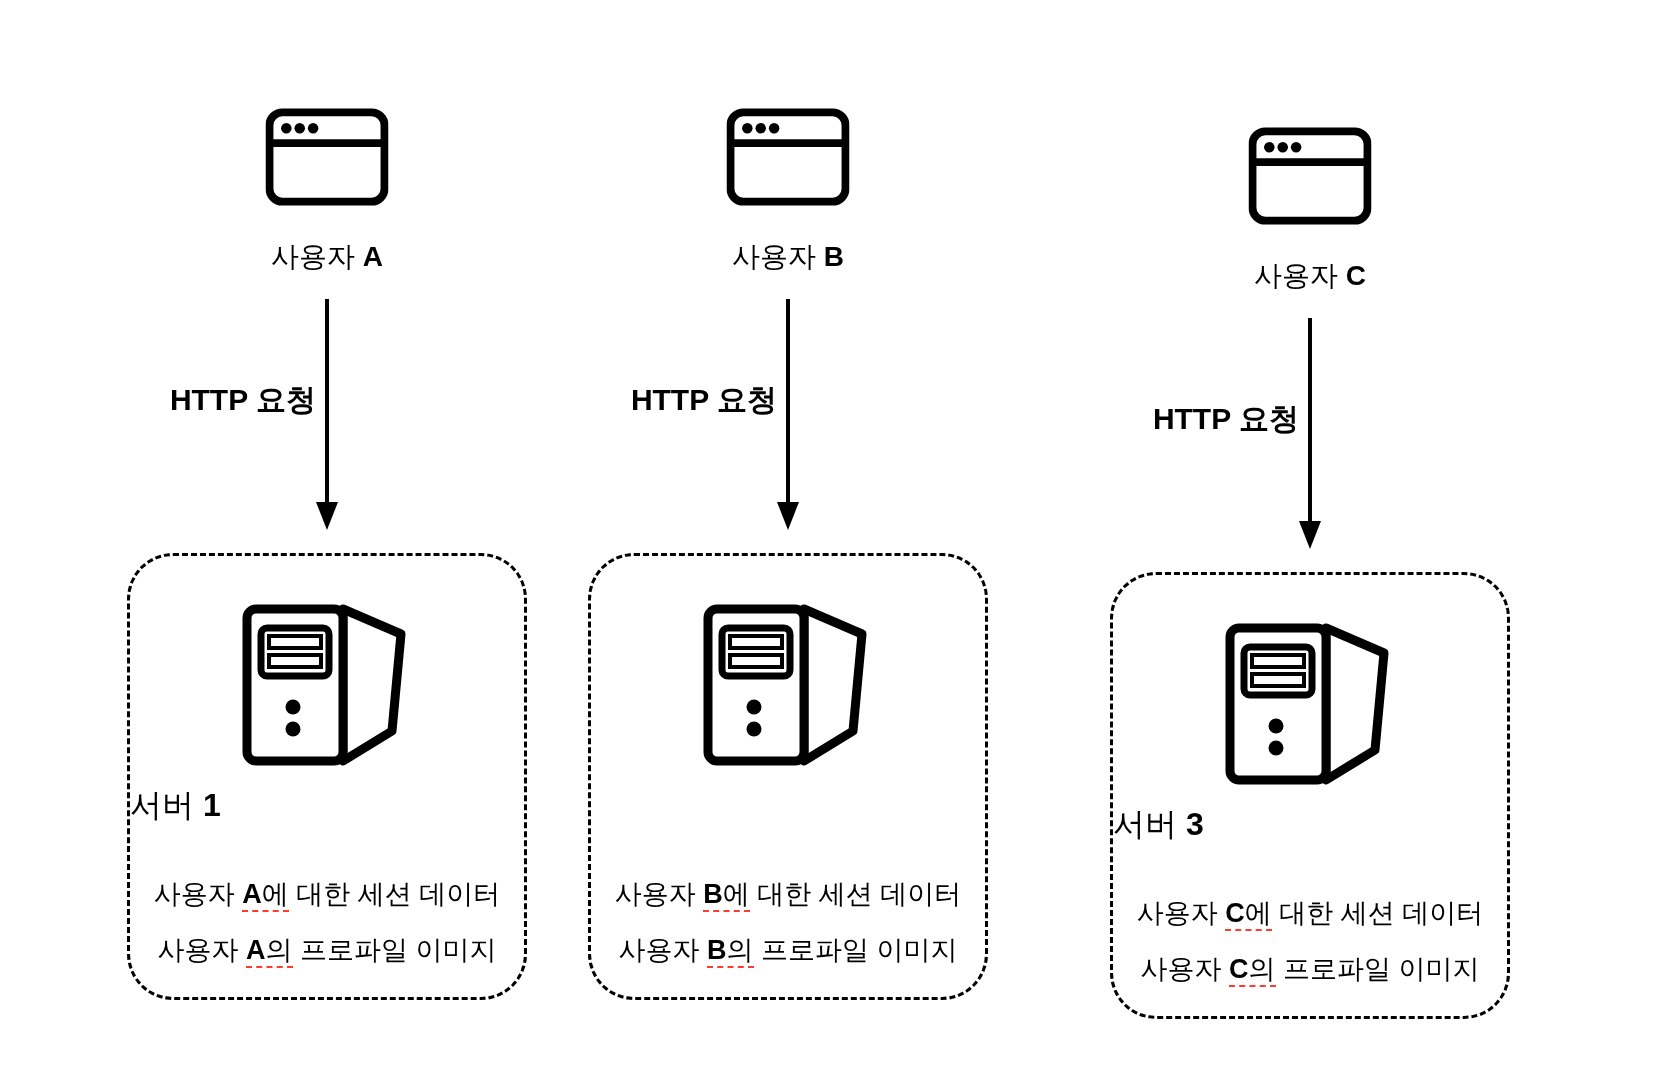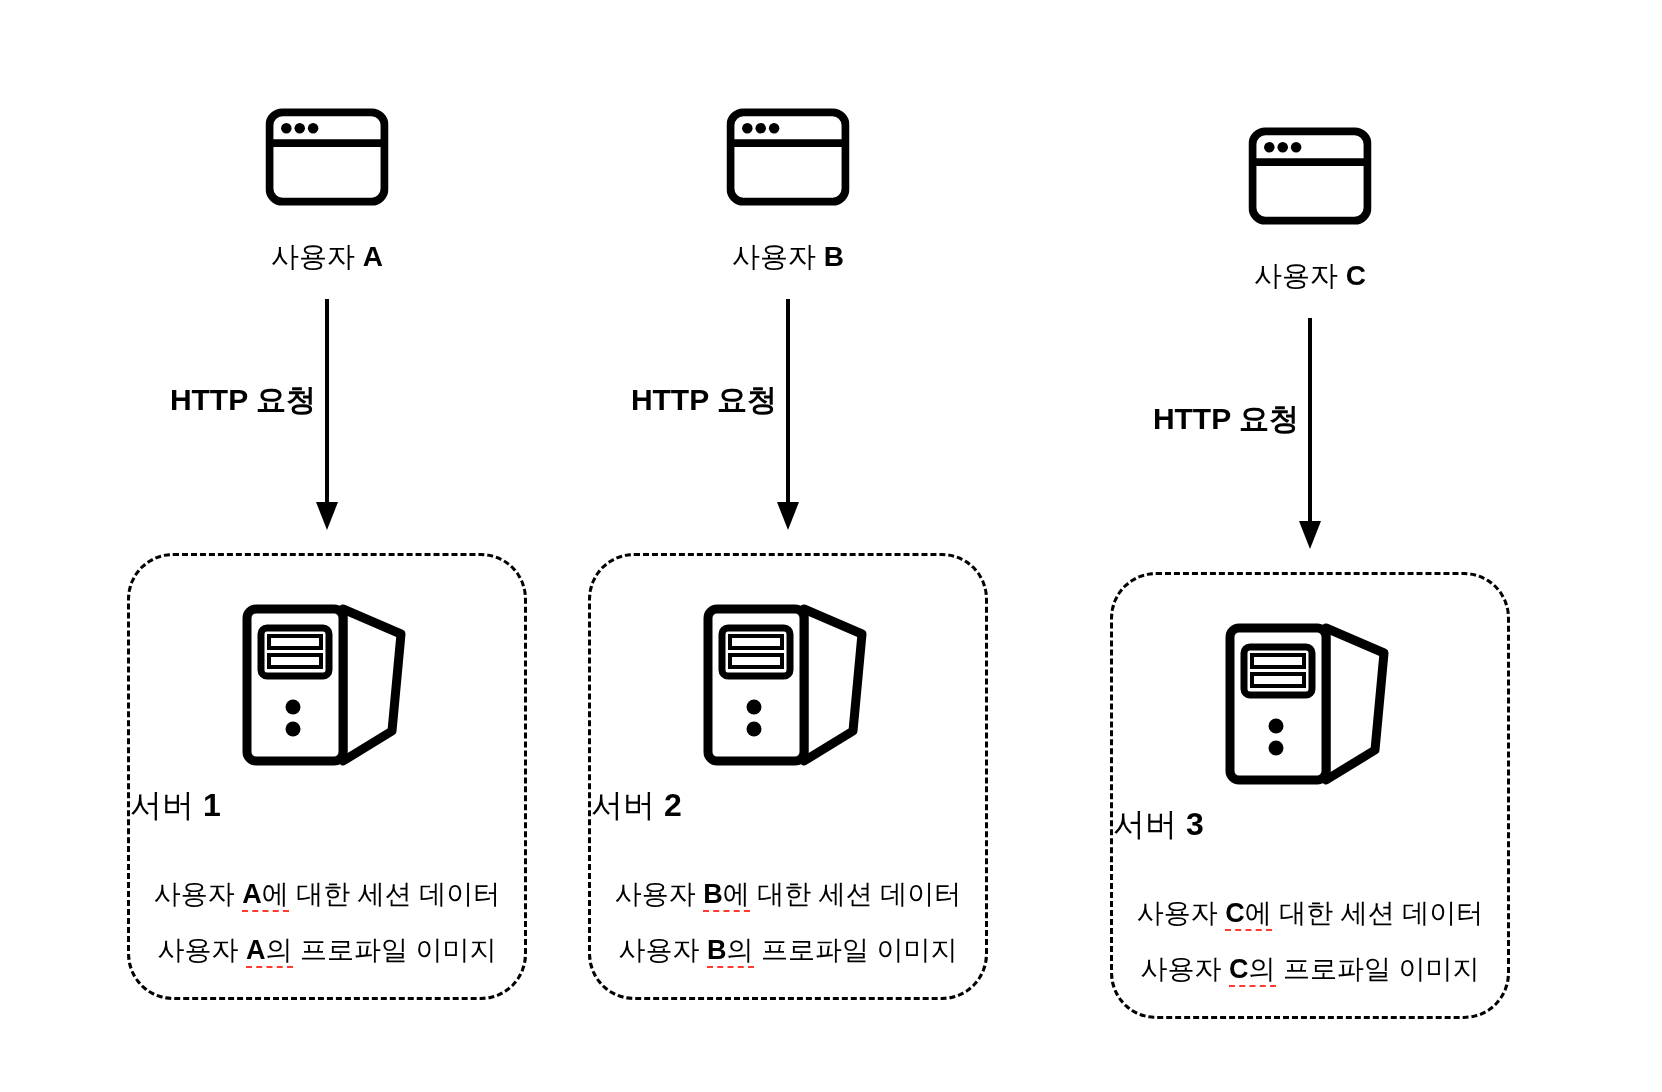--- a/index.html
+++ b/index.html
@@ -161,21 +161,20 @@
   <div class="server-box">
     <svg class="server-icon" viewBox="0 0 172 168">
       <path d="M102,7 L160,32 L151,129 L102,159 Z" fill="#fff" stroke="#000" stroke-width="9" stroke-linejoin="round"></path>
       <rect x="6" y="7" width="96" height="152" rx="9" fill="#fff" stroke="#000" stroke-width="9"></rect>
       <rect x="20" y="26" width="68" height="48" rx="6" fill="#fff" stroke="#000" stroke-width="7"></rect>
       <rect x="28" y="34" width="52" height="12" fill="#fff" stroke="#000" stroke-width="4"></rect>
       <rect x="28" y="53" width="52" height="12" fill="#fff" stroke="#000" stroke-width="4"></rect>
       <circle cx="52" cy="105" r="7.5" fill="#000"></circle>
       <circle cx="52" cy="127" r="7.5" fill="#000"></circle>
     </svg>
-    <div class="server-label"><span>서버 </span><span class="latin">2</span></div>
     <div class="box-line session-line"><span>사용자 </span><span class="misspelled"><span class="latin">B</span><span>에</span></span><span> 대한 세션 데이터</span></div>
     <div class="box-line profile-line"><span>사용자 </span><span class="misspelled"><span class="latin">B</span><span>의</span></span><span> 프로파일 이미지</span></div>
   </div>
 </div>
 
 <div class="column" id="col-c">
   <svg class="browser-icon" viewBox="0 0 124 98">
     <rect x="4" y="4" width="116" height="90" rx="13" fill="#fff" stroke="#000" stroke-width="8"></rect>
     <line x1="5" y1="35" x2="119" y2="35" stroke="#000" stroke-width="8"></line>
     <circle cx="21" cy="20" r="5.3" fill="#000"></circle>

